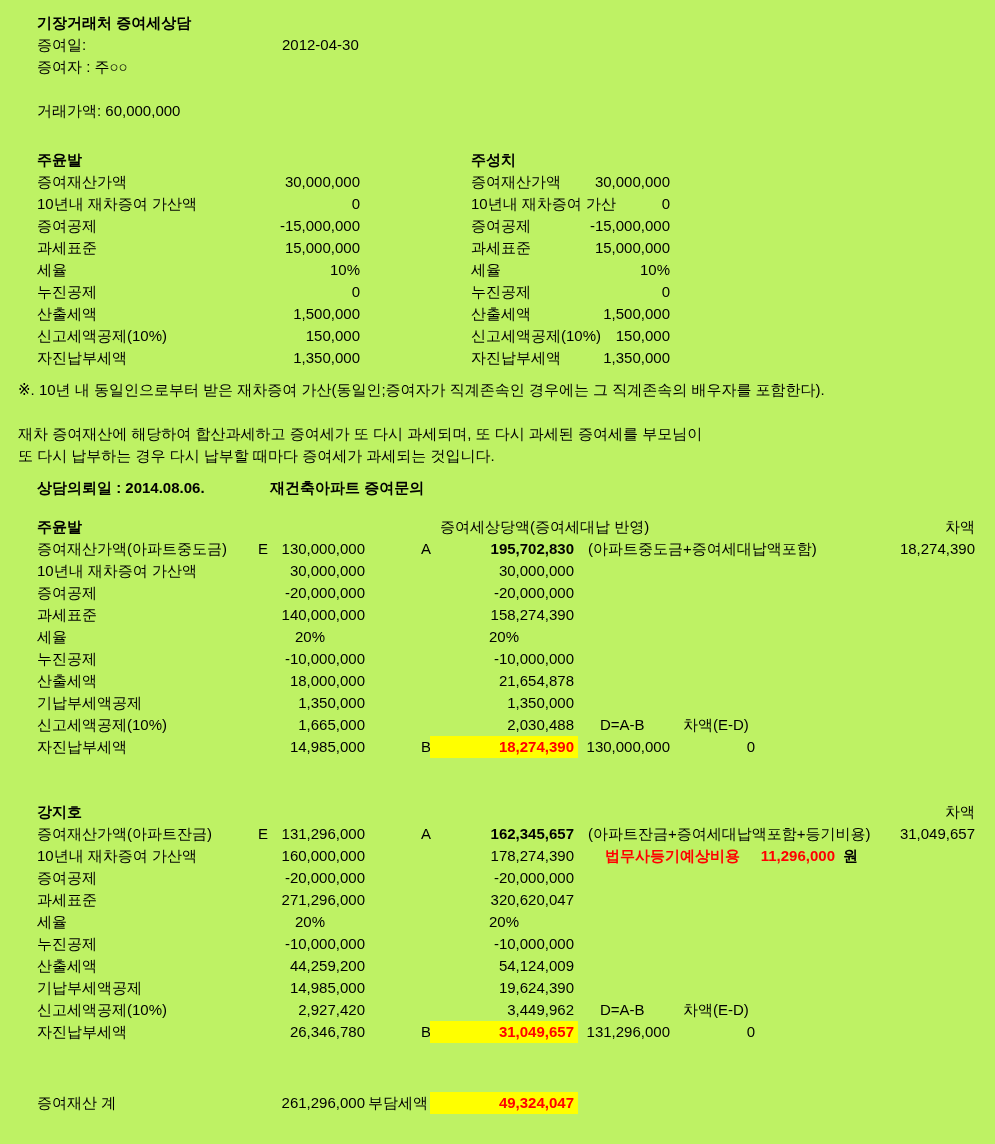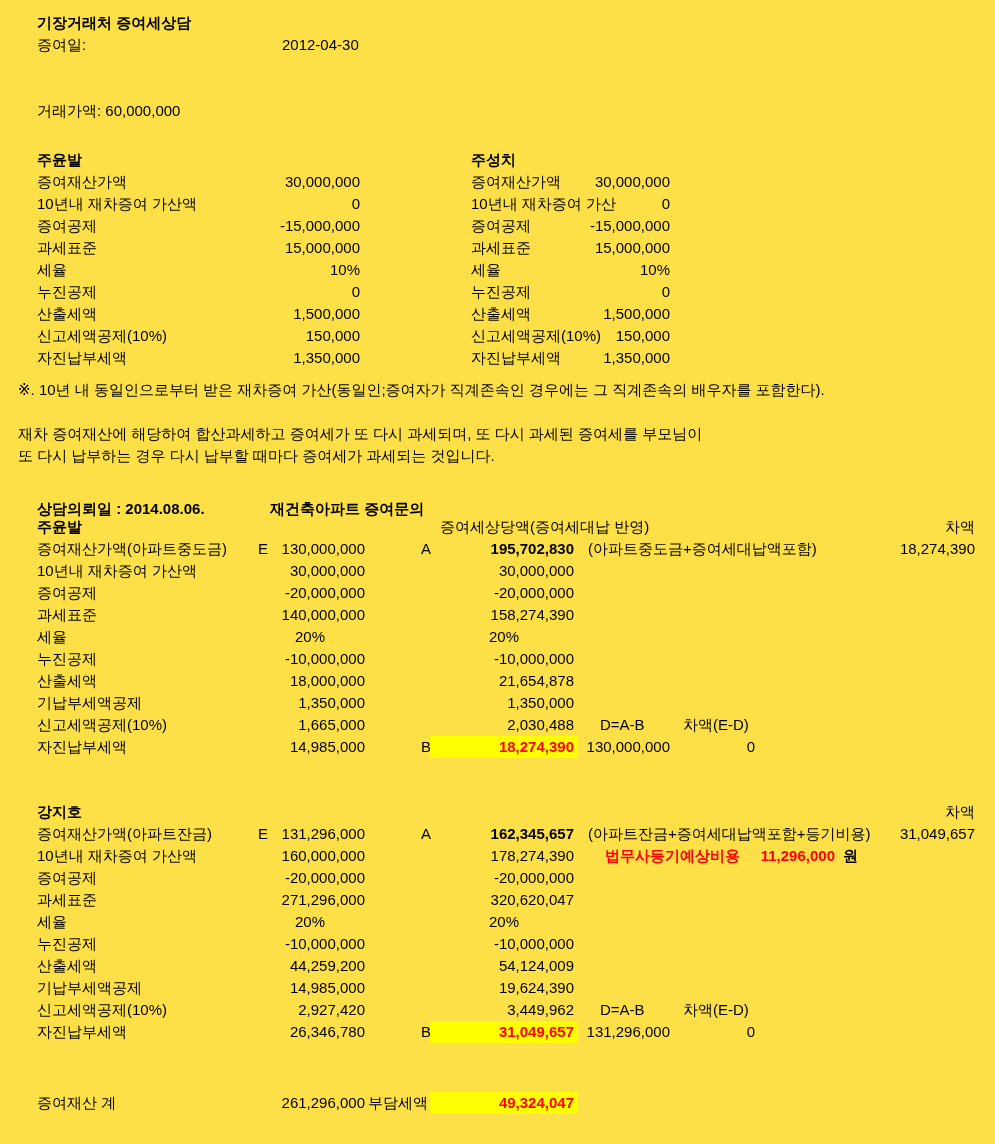--- a/index.html
+++ b/index.html
@@ -1,17 +1,17 @@
 <!DOCTYPE html>
 <html><head>
 <meta charset="utf-8">
 <style>
   html,body{margin:0;padding:0;background:#fff;}
   #page{
-    position:relative;width:995px;height:1144px;background:#fde047;
+    position:relative;width:995px;height:1144px;background:#bef264;
     font-family:"Liberation Sans","DejaVu Sans",sans-serif;
     font-size:15px;color:#000;overflow:hidden;
   }
   .row{position:absolute;left:0;right:0;height:22px;line-height:22px;white-space:nowrap;}
   .c{position:absolute;height:22px;line-height:22px;}
   .b{font-weight:bold;}
   .red{color:#ff0000;}
   .hl{background:#ffff00;}
   
   .cl{left:37px;}
@@ -46,20 +46,23 @@
 
 <div id="page">
 
   <div class="row" style="top:12px">
       <span class="c cl b">기장거래처 증여세상담</span>
     </div>
   <div class="row" style="top:34px">
     <span class="c cl">증여일:</span>
     <span class="c cdate">2012-04-30</span>
   </div>
+  <div class="row" style="top:56px">
+      <span class="c cl">증여자 : 주○○</span>
+    </div>
   <div class="row" style="top:100px">
       <span class="c cl">거래가액: 60,000,000</span>
     </div>
 
   <div class="row" style="top:149px">
     <span class="c cl b">주윤발</span>
     <span class="c tb-l b">주성치</span>
   </div>
   <div class="row" style="top:171px">
     <span class="c cl">증여재산가액</span>
@@ -119,21 +122,21 @@
   <div class="row" style="top:379px">
       <span class="c note">※. 10년 내 동일인으로부터 받은 재차증여 가산(동일인;증여자가 직계존속인 경우에는 그 직계존속의 배우자를 포함한다).</span>
     </div>
   <div class="row" style="top:423px">
       <span class="c note">재차 증여재산에 해당하여 합산과세하고 증여세가 또 다시 과세되며, 또 다시 과세된 증여세를 부모님이</span>
     </div>
   <div class="row" style="top:445px">
       <span class="c note">또 다시 납부하는 경우 다시 납부할 때마다 증여세가 과세되는 것입니다.</span>
     </div>
 
-  <div class="row" style="top:498px">
+  <div class="row" style="top:477px">
     <span class="c cl b">상담의뢰일 : 2014.08.06.</span>
     <span class="c b" style="left:270px">재건축아파트 증여문의</span>
   </div>
 
   <div class="row" style="top:516px">
     <span class="c cl b">주윤발</span>
     <span class="c chdr2">증여세상당액(증여세대납 반영)</span>
     <span class="c cdiff">차액</span>
   </div>
   <div class="row" style="top:538px">

